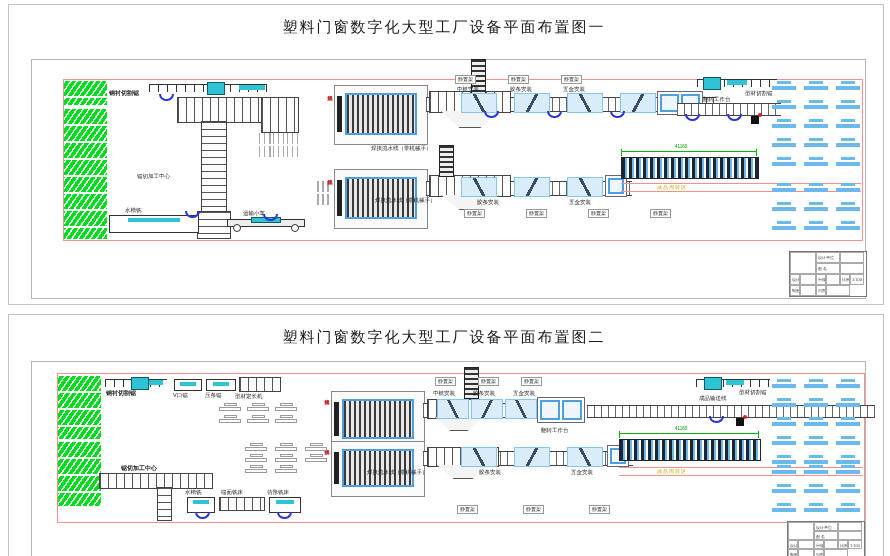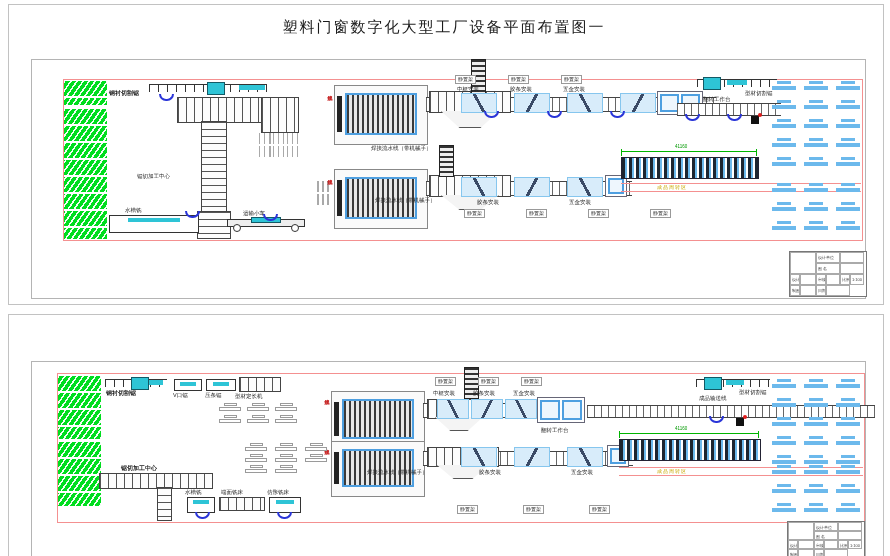--- a/index.html
+++ b/index.html
@@ -222,20 +222,21 @@
       <div class="tc">比例</div>
       <div class="tc">1:100</div>
       <div class="tc">制图</div>
       <div class="tc"></div>
       <div class="tc">日期</div>
       <div class="tc" style="grid-column:span 2;"></div>
     </div>
   </section>
 
   <section class="panel" id="p2">
+    <div class="ptitle">塑料门窗数字化大型工厂设备平面布置图二</div>
     <div class="frame" style="left:22px;top:46px;width:833px;height:194px;"></div>
     <div class="redrect" style="left:48px;top:58px;width:806px;height:148px;"></div>
 
     <div class="hatch" style="left:49px;top:61px;width:43px;height:63px;"></div>
     <div class="hatch" style="left:49px;top:127px;width:43px;height:64px;"></div>
 
     <div class="lbl b" style="left:97px;top:75px;">钢衬切割锯</div>
     <div class="saw" style="left:96px;top:64px;width:62px;">
       <span class="head" style="left:26px;"></span>
       <span class="tail" style="left:44px;width:14px;"></span>

